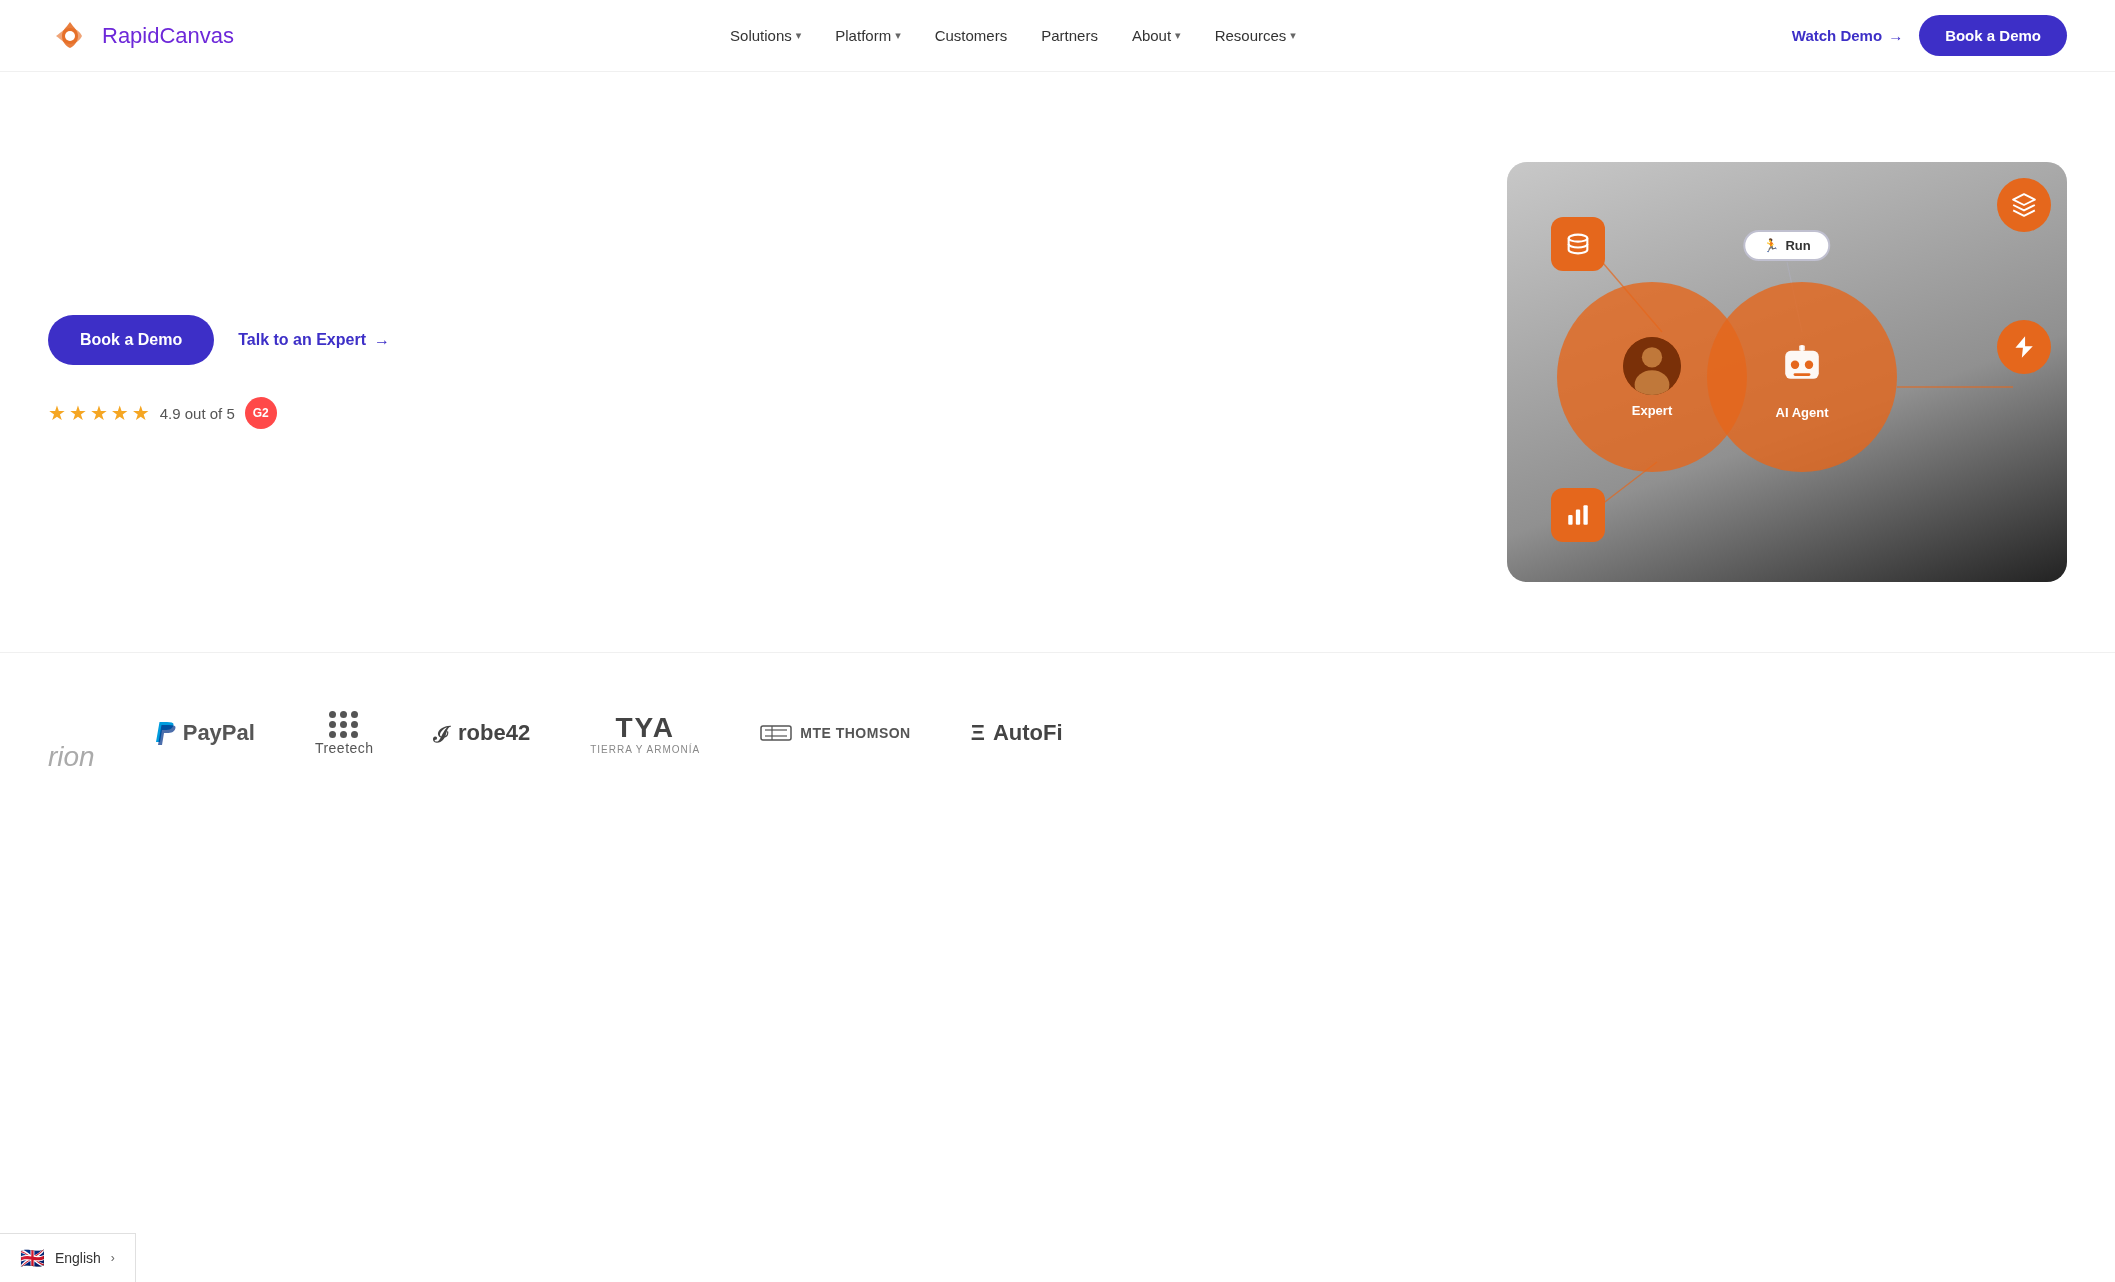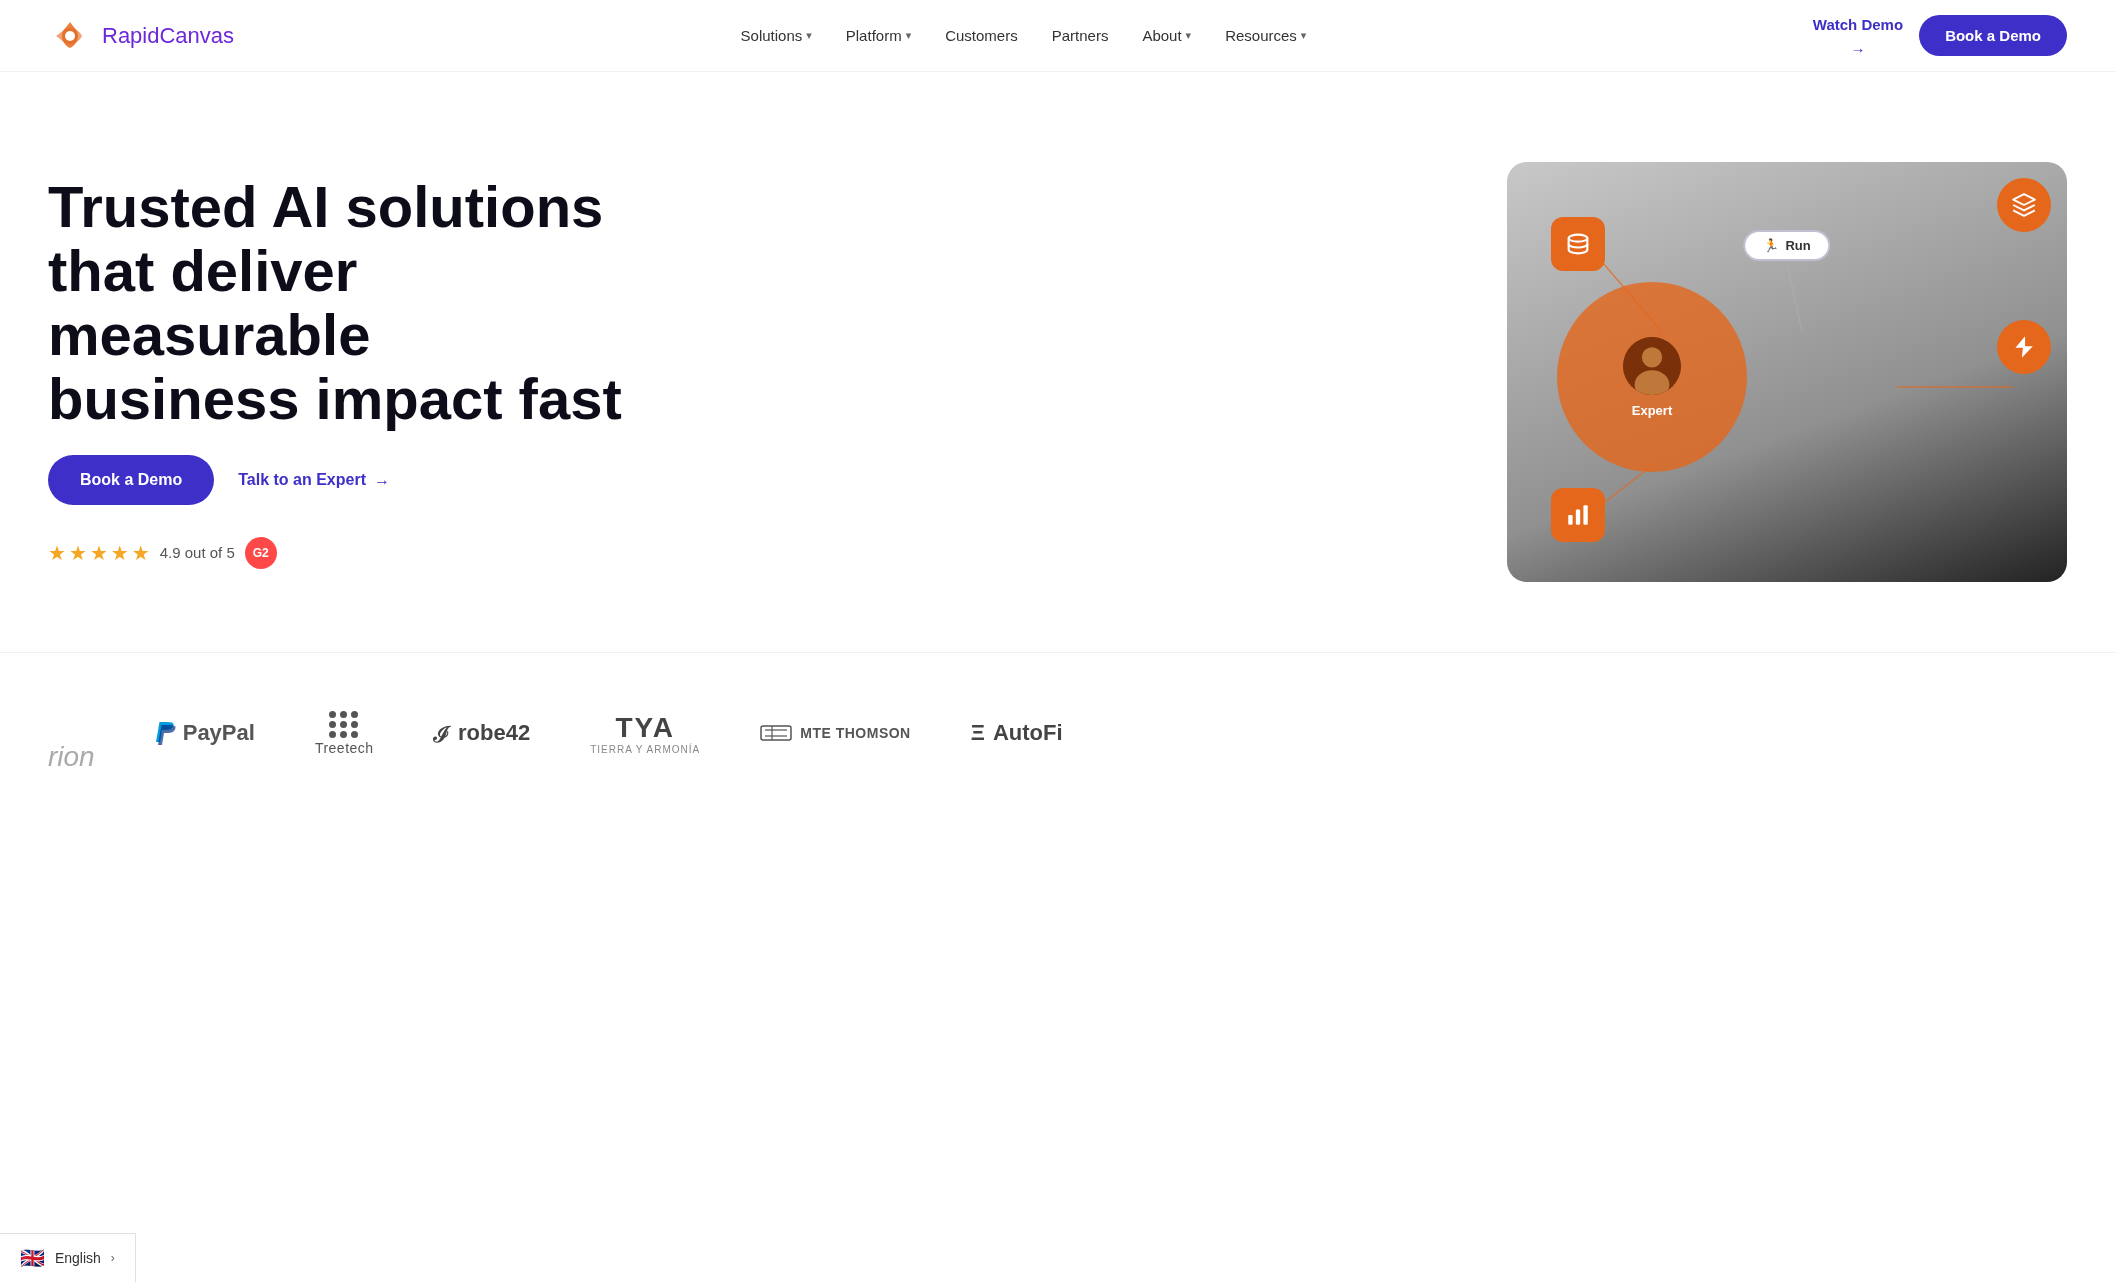--- a/index.html
+++ b/index.html
@@ -17,21 +17,21 @@
     .nav-links { display: flex; align-items: center; gap: 6px; }
     .nav-link {
       display: flex; align-items: center; gap: 4px;
       padding: 8px 14px; font-size: 15px; color: #333; text-decoration: none;
       border-radius: 6px; cursor: pointer;
     }
     .nav-link .chevron { font-size: 11px; color: #666; }
     .nav-ctas { display: flex; align-items: center; gap: 16px; }
     .watch-demo-link {
       display: flex; align-items: center; gap: 6px;
-      font-size: 15px; font-weight: 600; color: #3d2fc7; text-decoration: none; flex-direction: column;
+      font-size: 15px; font-weight: 600; color: #3d2fc7; text-decoration: none;
     }
     .book-demo-btn {
       background: #3d2fc7; color: #fff; border: none;
       padding: 12px 26px; border-radius: 30px; font-size: 15px; font-weight: 600;
       cursor: pointer;
     }
 
     
     .hero {
       display: flex; align-items: center; justify-content: space-between;
@@ -186,21 +186,20 @@
     <a class="watch-demo-link" href="#">
       <span>Watch Demo</span>
       <span>→</span>
     </a>
     <button class="book-demo-btn">Book a Demo</button>
   </div>
 </nav>
 
 <section class="hero">
   <div class="hero-left">
-    <h1 class="hero-headline">Trusted AI solutions that deliver measurable business impact fast</h1>
     <div class="hero-buttons">
       <button class="btn-primary">Book a Demo</button>
       <a class="btn-secondary" href="#">
         <span>Talk to an Expert</span>
         <span>→</span>
       </a>
     </div>
     <div class="hero-rating">
       <div class="stars">
         <span class="star">★</span>
@@ -236,20 +235,34 @@
 
           <svg viewBox="0 0 40 40" width="58" height="58" fill="none" xmlns="http://www.w3.org/2000/svg">
             <circle cx="20" cy="20" r="20" fill="#7a3008"></circle>
             <circle cx="20" cy="14" r="7" fill="#c0783a"></circle>
             <ellipse cx="20" cy="33" rx="12" ry="10" fill="#c0783a"></ellipse>
           </svg>
         </div>
         <span>Expert</span>
       </div>
 
+      <div class="circle-agent" style="position:absolute; width:190px; height:190px; background:rgba(229,103,28,0.80); border-radius:50%; top:120px; left:200px; display:flex; flex-direction:column; align-items:center; justify-content:center; color:#fff; font-size:13px; font-weight:600;">
+        <div style="font-size:30px;margin-bottom:8px;">
+          
+          <svg viewBox="0 0 40 40" width="56" height="56" fill="none" xmlns="http://www.w3.org/2000/svg">
+            <rect x="8" y="12" width="24" height="20" rx="4" fill="#fff" opacity="0.95"></rect>
+            <circle cx="15" cy="22" r="3" fill="#e5671c"></circle>
+            <circle cx="25" cy="22" r="3" fill="#e5671c"></circle>
+            <rect x="14" y="28" width="12" height="2" rx="1" fill="#e5671c"></rect>
+            <rect x="18" y="8" width="4" height="4" rx="1" fill="#fff" opacity="0.9"></rect>
+            <line x1="20" y1="8" x2="20" y2="12" stroke="#fff" stroke-width="1.5" opacity="0.9"></line>
+          </svg>
+        </div>
+        <span>AI Agent</span>
+      </div>
 
       <div class="icon-box icon-box-tl" style="position:absolute;width:54px;height:54px;background:#e5671c;border-radius:12px;display:flex;align-items:center;justify-content:center;top:55px;left:44px;">
         <svg viewBox="0 0 24 24" width="28" height="28" fill="none" xmlns="http://www.w3.org/2000/svg">
           <ellipse cx="12" cy="7" rx="8" ry="3" stroke="#fff" stroke-width="1.8"></ellipse>
           <path d="M4 7v5c0 1.7 3.6 3 8 3s8-1.3 8-3V7" stroke="#fff" stroke-width="1.8"></path>
           <path d="M4 12v5c0 1.7 3.6 3 8 3s8-1.3 8-3v-5" stroke="#fff" stroke-width="1.8"></path>
         </svg>
       </div>
 
       <div class="icon-box icon-box-tr" style="position:absolute;width:54px;height:54px;background:#e5671c;border-radius:50%;display:flex;align-items:center;justify-content:center;top:16px;right:16px;">

